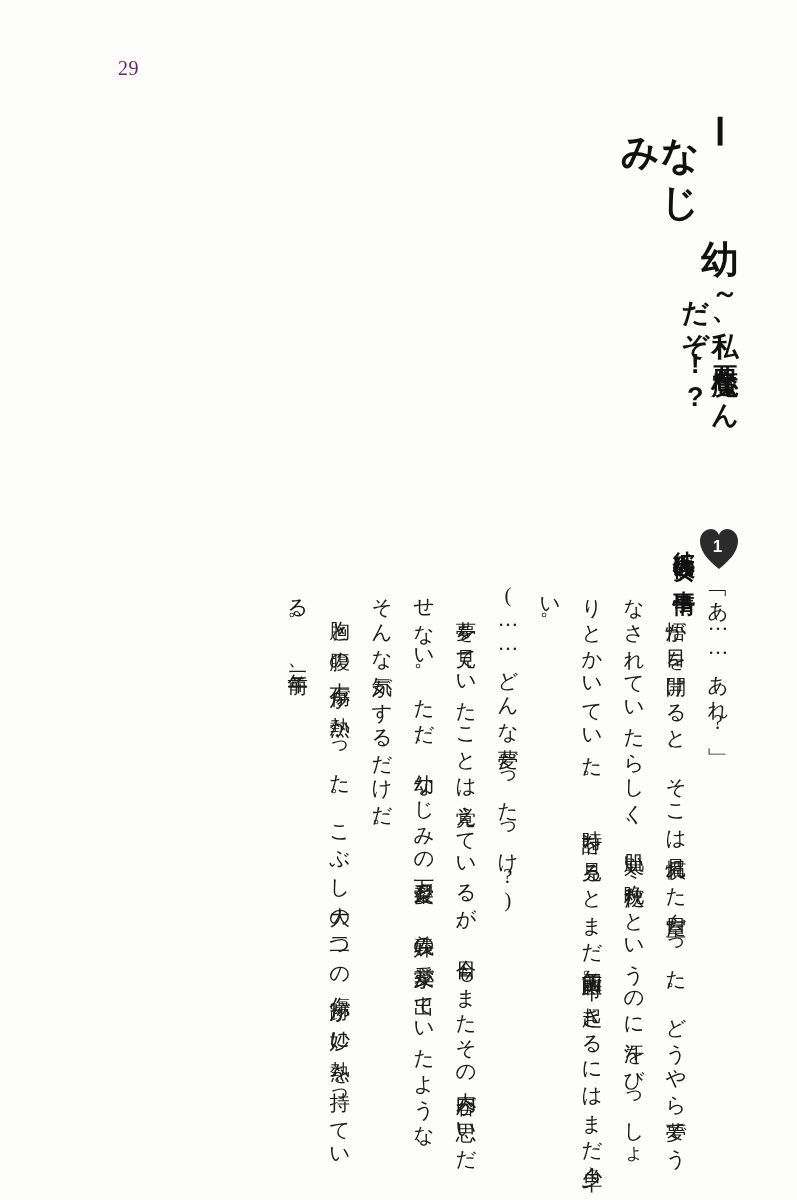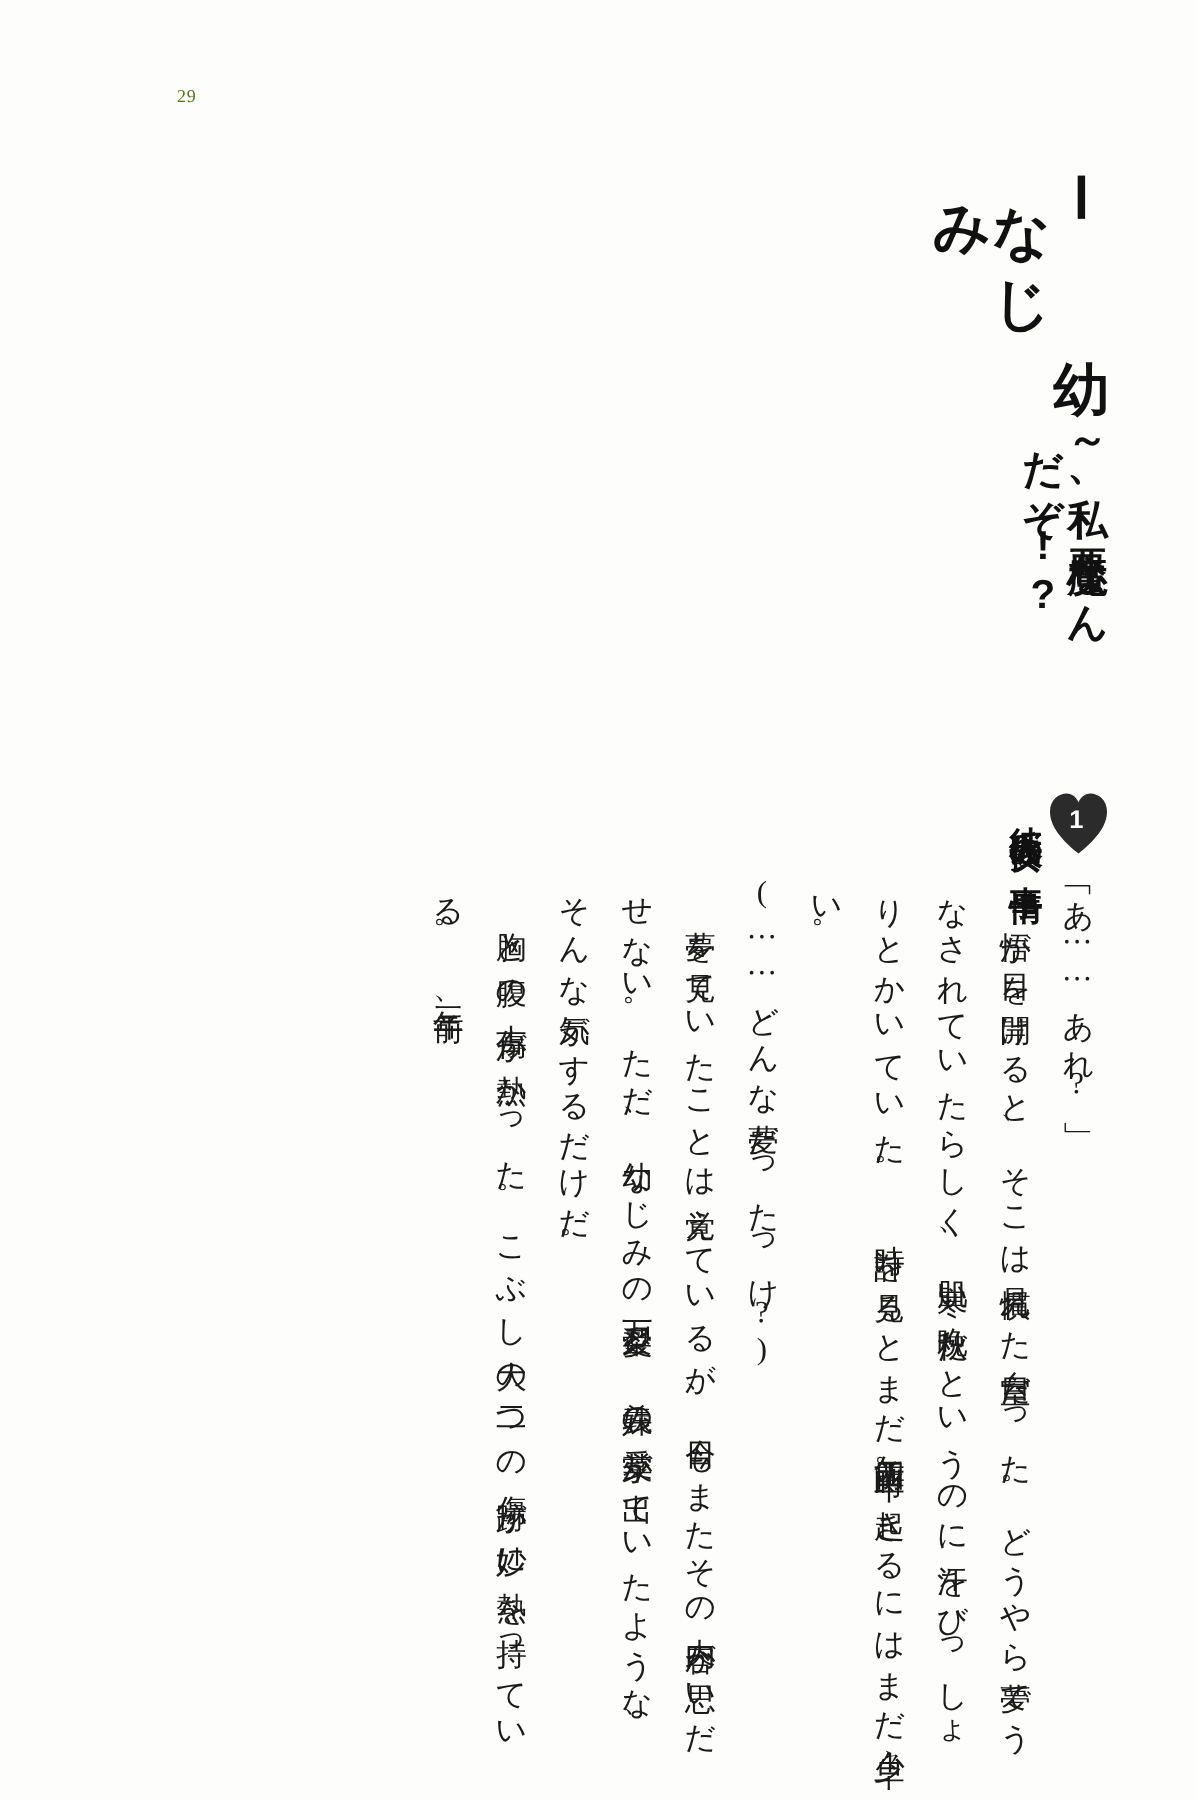--- a/index.html
+++ b/index.html
@@ -20,23 +20,23 @@
     position: absolute;
     inset: 0;
     background: #fdfdfc;
   }
 
   
   .page-number {
     position: absolute;
     top: 57px;
     left: 118px;
-    font-size: 12px;
+    font-size: 20px;
     letter-spacing: 0.5px;
-    color: #4d7c0f;
+    color: #701a75;
     font-family: "Liberation Serif", "DejaVu Serif", serif;
   }
 
   
   .vertical-area {
     position: absolute;
     top: 110px;
     right: 58px;
     left: 70px;
     bottom: 40px;

